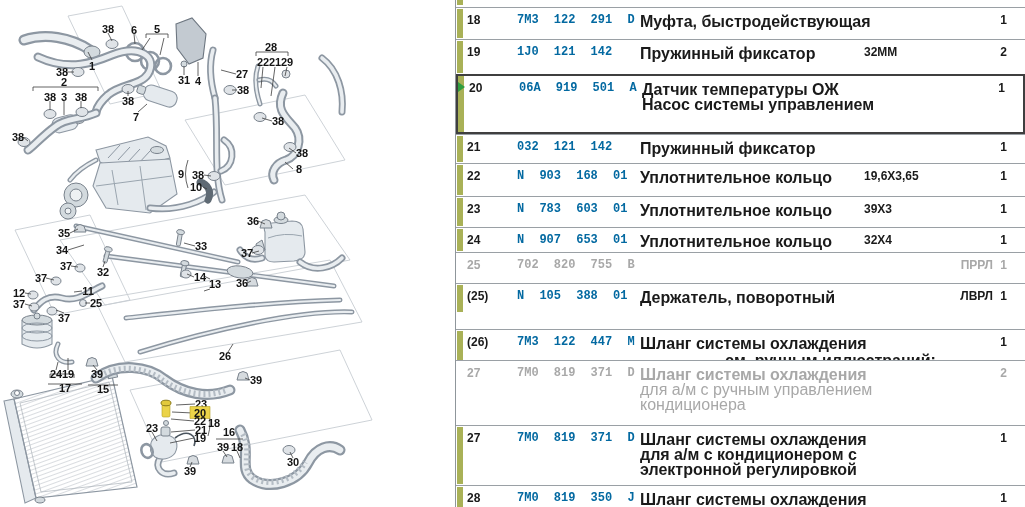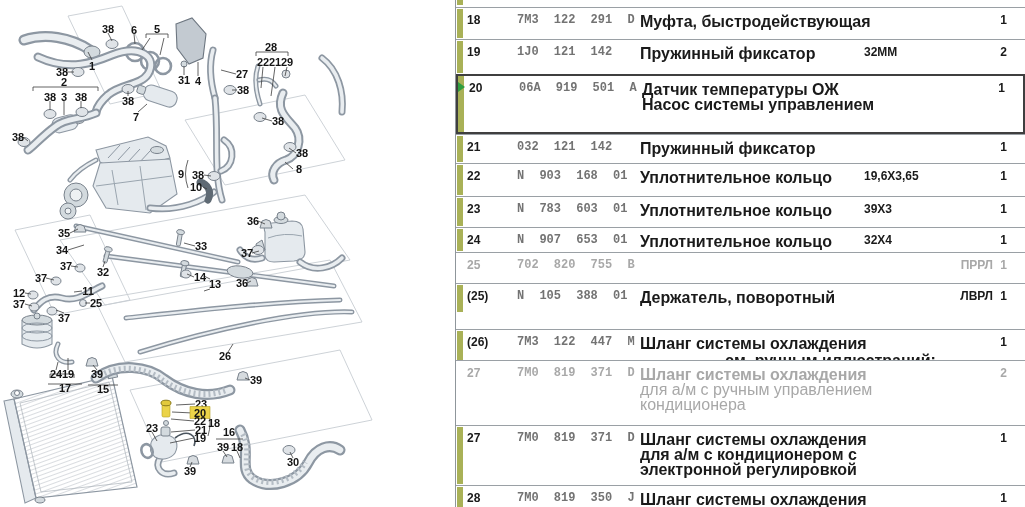--- a/index.html
+++ b/index.html
@@ -38,21 +38,21 @@
   .trow.stub{border-top:none;}
   .trow.stub .bar{top:0;bottom:2px;}
   .trow.grey .pos,.trow.grey .part,.trow.grey .desc,.trow.grey .note,
   .trow.grey .code,.trow.grey .qty{color:#a8a8a8;}
   .trow.selected{border:2px solid #3f3f3f;}
   .trow.selected .bar{left:0;top:0;bottom:0;}
   .sel-arrow{position:absolute;left:0;top:6px;width:0;height:0;
              border-left:7px solid #2f9e3f;border-top:5px solid transparent;border-bottom:5px solid transparent;}
   .pos{position:absolute;left:11px;top:5px;font-size:12px;font-weight:bold;color:#1a1a1a;white-space:nowrap;}
   .part{position:absolute;left:61px;top:5px;font-family:"Liberation Mono","DejaVu Sans Mono",monospace;
-        font-size:12px;font-weight:bold;color:#737373;word-spacing:8px;white-space:nowrap;}
+        font-size:12px;font-weight:bold;color:#0369a1;word-spacing:8px;white-space:nowrap;}
   .desc{position:absolute;left:184px;top:6px;width:250px;font-size:16px;font-weight:bold;
         line-height:15px;color:#1a1a1a;}
   .desc span{display:block;white-space:nowrap;}
   .trow.grey .desc .d2,.trow.grey .desc .d3{font-weight:normal;}
   .see-line{display:block;margin-left:85px;margin-top:2px;white-space:nowrap;width:300px;}
   .see-line .lbl{font-weight:bold;}
   .panel-link{font-weight:normal;color:#1a1a1a;text-decoration:underline;margin-left:10px;cursor:pointer;}
   .note{position:absolute;left:408px;top:5px;width:130px;font-size:12px;font-weight:bold;
         line-height:15.5px;color:#1a1a1a;}
   .note span{display:block;white-space:nowrap;}

